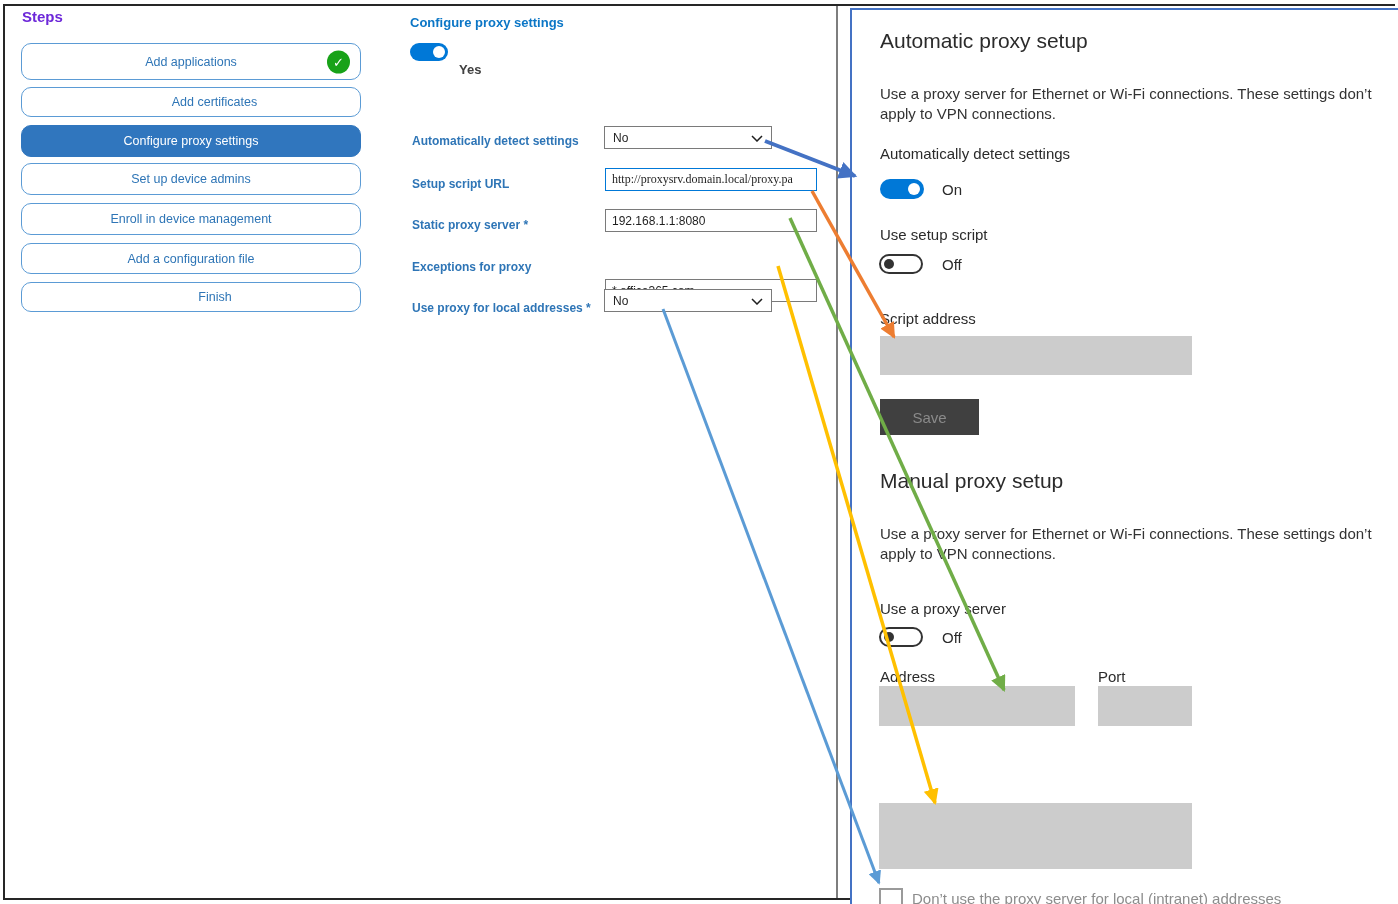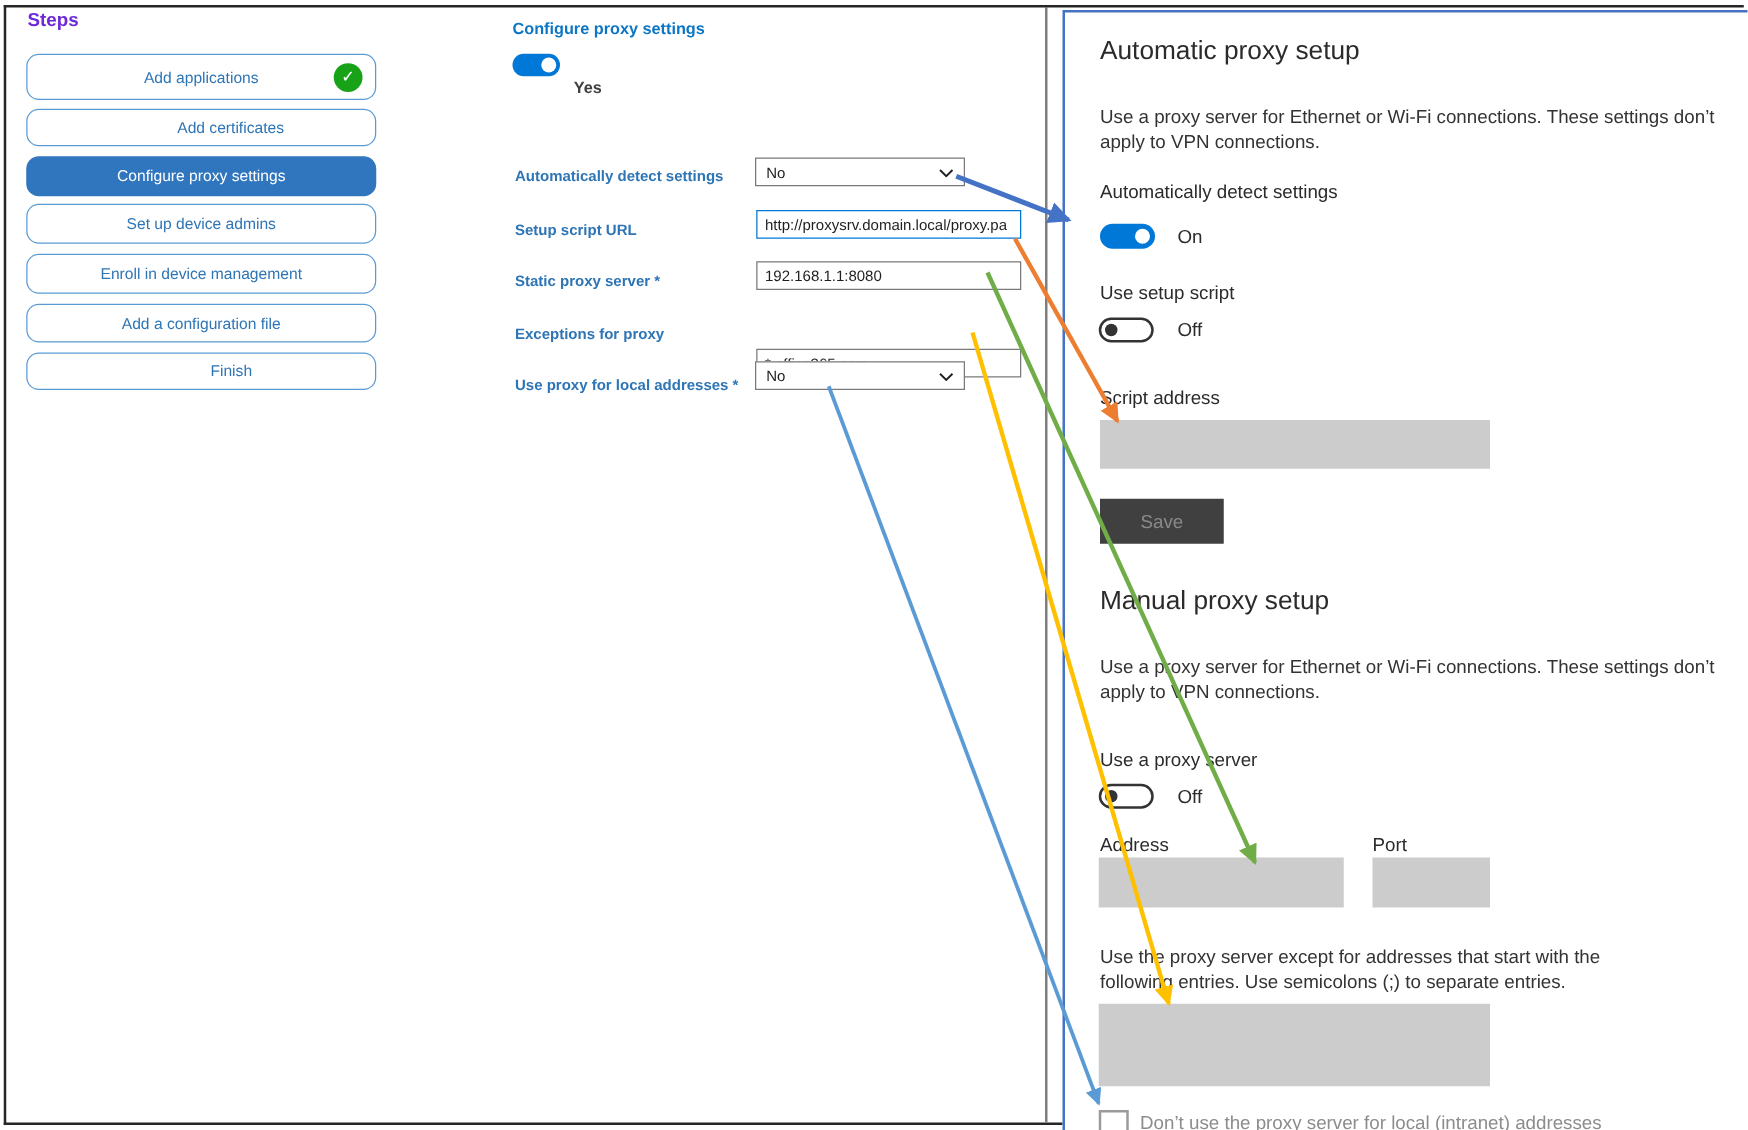--- a/index.html
+++ b/index.html
@@ -16,21 +16,21 @@
   .frame-left   { position:absolute; left:3px; top:4px; width:2px; height:896px; background:#262626; z-index:4; }
   .frame-bottom { position:absolute; left:3px; top:898px; width:1392px; height:2px; background:#262626; z-index:0; }
   .divider      { position:absolute; left:836px; top:6px; width:2px; height:892px; background:#7e7e7e; z-index:0; }
 
   
   .steps-title {
     position:absolute; left:22px; top:8px;
     font-size:15px; font-weight:bold; color:#6d28d9; z-index:2;
   }
   .step-btn {
-    position:absolute; left:21px; width:280px;
+    position:absolute; left:21px; width:340px;
     border:1.5px solid #5B9BD5; border-radius:10px;
     background:#fff; color:#2E75B6;
     font-size:12.5px;
     display:flex; align-items:center; justify-content:center;
     cursor:pointer; z-index:2;
   }
   .step-btn.selected {
     background:#3076BE; border-color:#3076BE; color:#fff;
   }
   .check-badge {
@@ -156,21 +156,21 @@
 
 <div class="field-label" style="top:134px;">Automatically detect settings</div>
 <div class="dropdown" style="top:126px;">
   <span>No</span>
   <svg class="chev" width="12" height="7">
       <polyline points="1,1 6,6 11,1" fill="none" stroke="#1f1f1f" stroke-width="1.5"></polyline>
     </svg>
 </div>
 
 <div class="field-label" style="top:177px;">Setup script URL</div>
-<input class="text-input focused" style="top: 168px;" value="http://proxysrv.domain.local/proxy.pa">
+<input class="text-input focused" style="top: 168px; font-family: Liberation Serif, serif;" value="http://proxysrv.domain.local/proxy.pa">
 
 <div class="field-label" style="top:218px;">Static proxy server *</div>
 <input class="text-input" style="top: 209px;" value="192.168.1.1:8080">
 
 <div class="field-label" style="top:260px;">Exceptions for proxy</div>
 <input class="text-input" style="top: 250px; margin-top: 29px;" value="*.office365.com">
 
 <div class="field-label" style="top:301px;">Use proxy for local addresses *</div>
 <div class="dropdown" style="top:289px;">
   <span>No</span>
@@ -207,21 +207,20 @@
   <div class="sp toggle-off" style="left:27px; top:617px;">
       <span class="knob"></span>
     </div>
   <div class="sp sp-state" style="left:90px; top:619px;">Off</div>
 
   <div class="sp sp-label" style="left:28px; top:658px;">Address</div>
   <div class="sp sp-label" style="left:246px; top:658px;">Port</div>
   <div class="sp gray-box" style="left:27px; top:676px; width:196px; height:40px;"></div>
   <div class="sp gray-box" style="left:246px; top:676px; width:94px; height:40px;"></div>
 
-  <div class="sp sp-para" style="left:28px; top:746px; width:462px;">Use the proxy server except for addresses that start with the following entries. Use semicolons (;) to separate entries.</div>
   <div class="sp gray-box" style="left:27px; top:793px; width:313px; height:66px;"></div>
 
   <div class="sp cb" style="left:27px; top:878px;"></div>
   <div class="sp cb-label" style="left:60px; top:880px; width:450px;">Don’t use the proxy server for local (intranet) addresses</div>
 </div>
 
 <svg class="arrows" width="1398" height="904" viewBox="0 0 1398 904">
   <defs>
     <marker id="ah0" markerUnits="strokeWidth" markerWidth="5" markerHeight="4.4" refX="4" refY="2.2" orient="auto">
         <path d="M0,0 L4.6,2.2 L0,4.4 Z" fill="#4472C4"></path>

